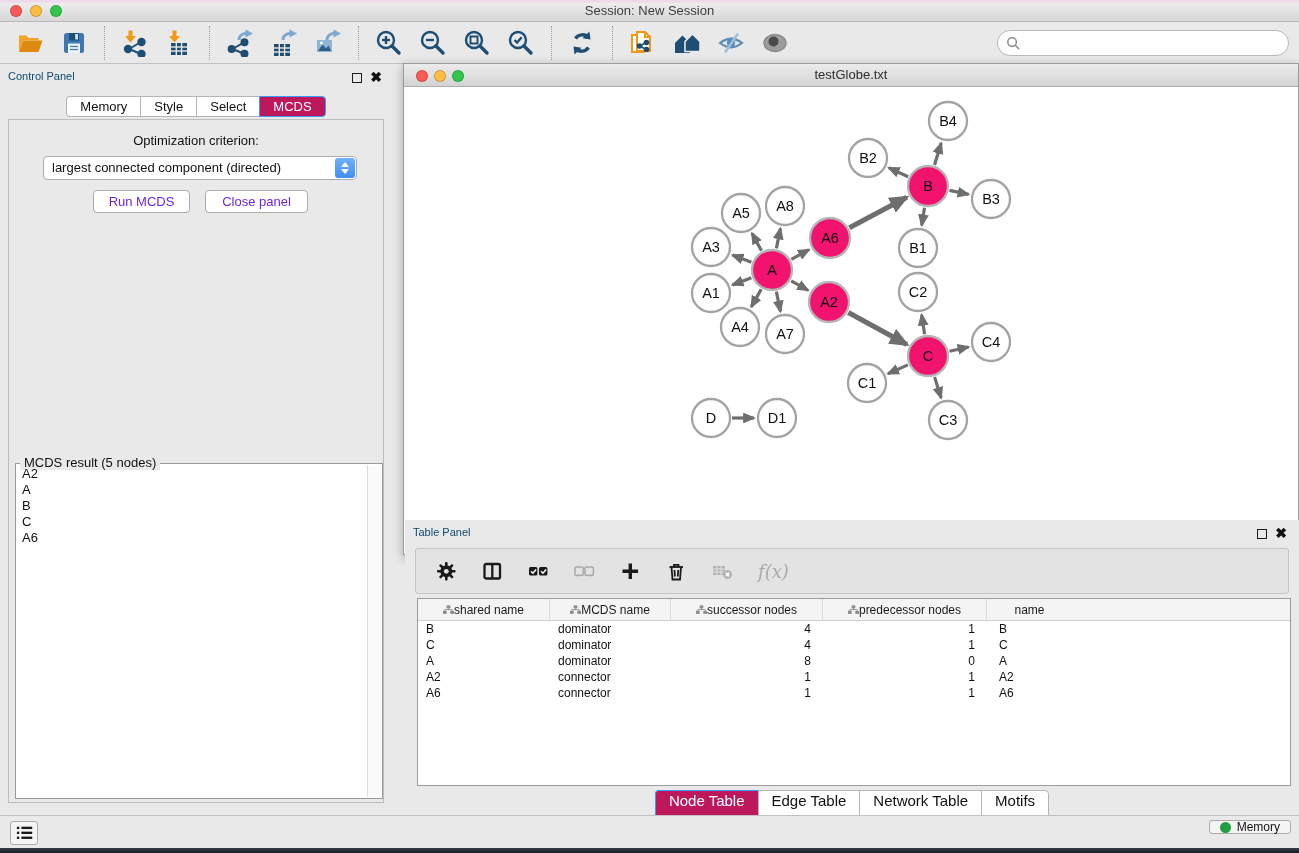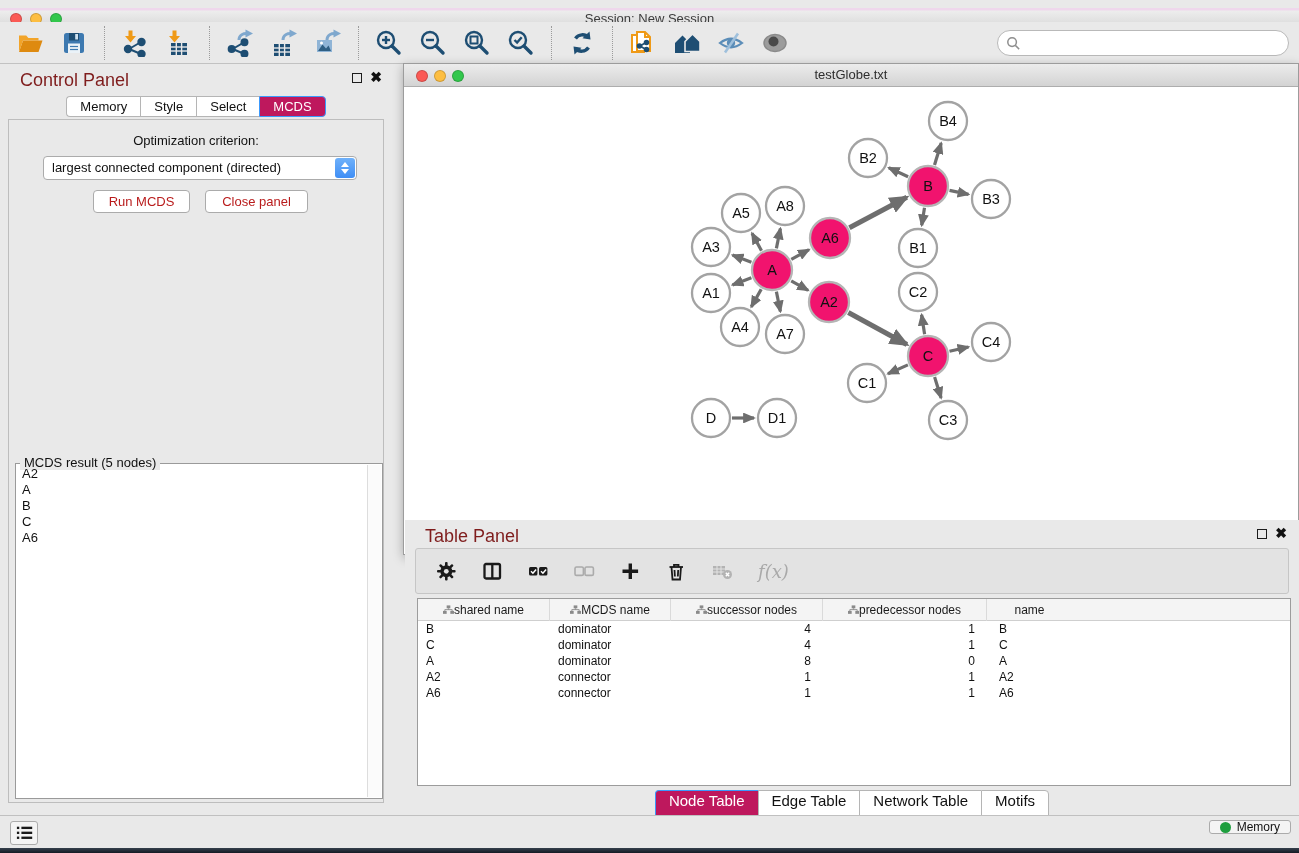--- a/index.html
+++ b/index.html
@@ -3,21 +3,21 @@
 <meta charset="utf-8">
 <style>
   * { margin:0; padding:0; box-sizing:border-box; }
   html,body { background:#444; }
   #app {
     position:relative; width:1299px; height:853px; overflow:hidden;
     background:#E9E9E9; font-family:"Liberation Sans",sans-serif;
     -webkit-font-smoothing:antialiased;
   }
   
-  .titlebar{position:absolute;left:0;top:8px;width:1299px;height:22px;
+  .titlebar{position:absolute;left:0;top:0;width:1299px;height:22px;
     background:linear-gradient(180deg,#EFD7EC 0,#EFD7EC 2px,#EDEDED 3px,#D7D7D7 100%);
     border-bottom:1px solid #B9B9B9;}
   .lights{position:absolute;left:10px;top:5px;display:flex;gap:8px;}
   .light{width:12px;height:12px;border-radius:50%;border:1px solid rgba(0,0,0,.18);}
   .light.red{background:#FB5A55}.light.yellow{background:#FDBE41}.light.green{background:#32C74C}
   .titlebar .wtitle{display:block;text-align:center;line-height:21px;font-size:13px;color:#3C3C3C;}
   
   .toolbar{position:absolute;left:0;top:22px;width:1299px;height:42px;background:#E9E9E9;
     border-bottom:1px solid #C2C2C2;display:flex;align-items:center;}
   .tb-groups{display:flex;align-items:center;height:100%;}
@@ -25,40 +25,40 @@
   .tb-sep{width:0;height:34px;border-left:1px dotted #9B9B9B;}
   .tb-btn{width:32px;height:32px;border:none;background:transparent;padding:2px;cursor:pointer;}
   .tb-btn svg{width:28px;height:28px;display:block;}
   .searchbox{position:absolute;right:10px;top:8px;width:292px;height:26px;background:#FFF;
     border:1px solid #B9B9B9;border-radius:13px;display:flex;align-items:center;padding-left:8px;}
   .searchbox svg{width:15px;height:15px;}
   .searchbox input{border:none;outline:none;background:transparent;font-size:13px;flex:1;height:20px;
     font-family:"Liberation Sans",sans-serif;padding-left:5px;color:#333;}
   
   .cpanel{position:absolute;left:0;top:64px;width:392px;height:750px;background:#E9E9E9;}
-  .panel-title{position:absolute;left:20px;top:6px;font-size:18px;color:#7f1d1d;}
+  .panel-title{position:absolute;left:8px;top:6px;font-size:11px;color:#0c4a6e;}
   .float-btn{position:absolute;width:10px;height:10px;border:1.6px solid #1C1C1C;top:9px;background:transparent;}
   .close-btn{position:absolute;top:5px;font-size:14px;font-weight:bold;color:#111;line-height:16px;}
   .cpanel .float-btn{right:30px;} .cpanel .close-btn{right:10px;}
   .cp-tabs{position:absolute;left:0;top:32px;width:392px;display:flex;justify-content:center;}
   .seg-tab{height:21px;line-height:19px;padding:0 13px;font-size:13px;background:#FFF;color:#111;
     border:1px solid #B5B5B5;border-right:none;cursor:pointer;}
   .seg-tab:first-child{border-radius:4px 0 0 4px;}
   .seg-tab:last-child{border-radius:0 4px 4px 0;border-right:1px solid #B5B5B5;}
   .seg-tab.sel{background:#be185d;color:#FFF;border-color:#3B99FC;}
   .cp-content{position:absolute;left:8px;top:55px;width:376px;height:684px;border:1px solid #BDBDBD;background:#E9E9E9;}
   .opt-label{position:absolute;left:0;top:13px;width:100%;text-align:center;font-size:13px;color:#111;}
   .criterion{position:absolute;left:34px;top:36px;width:314px;height:24px;background:#FFF;border:1px solid #ABABAB;
     border-radius:4px;font-size:13px;color:#111;line-height:22px;padding-left:8px;cursor:pointer;}
   .stepper{position:absolute;right:1px;top:1px;width:20px;height:20px;border-radius:3px;
     background:linear-gradient(180deg,#6FB1FA,#3F8EF5);display:flex;flex-direction:column;align-items:center;justify-content:center;gap:2px;}
   .stepper i{display:block;width:0;height:0;border-left:4px solid transparent;border-right:4px solid transparent;}
   .stepper .up{border-bottom:5px solid #FFF;} .stepper .down{border-top:5px solid #FFF;}
   .cp-btn{position:absolute;top:70px;height:23px;background:#FFF;border:1px solid #ABABAB;border-radius:4px;
-    font-size:13px;color:#b91c1c;font-family:"Liberation Sans",sans-serif;cursor:pointer;}
+    font-size:13px;color:#6d28d9;font-family:"Liberation Sans",sans-serif;cursor:pointer;}
   .run-btn{left:84px;width:97px;} .closep-btn{left:196px;width:103px;}
   .result-box{position:absolute;left:6px;top:343px;width:368px;height:336px;border:1px solid #9A9A9A;background:#FFF;}
   .result-legend{position:absolute;left:4px;top:-9px;background:#E9E9E9;padding:0 4px;font-size:13px;color:#111;}
   .result-list{position:absolute;left:1px;top:2px;right:16px;bottom:1px;overflow:hidden;}
   .result-item{font-size:13px;line-height:16px;padding-left:5px;color:#111;}
   .result-scroll{position:absolute;right:1px;top:1px;bottom:1px;width:14px;background:#FBFBFB;border-left:1px solid #DDD;}
   
   .netwin{position:absolute;left:403px;top:63px;width:896px;height:492px;background:#FFF;
     border:1px solid #9C9C9C;box-shadow:0 3px 10px rgba(0,0,0,.28);}
   .nw-titlebar{position:relative;height:23px;background:linear-gradient(180deg,#ECECEC,#D3D3D3);

